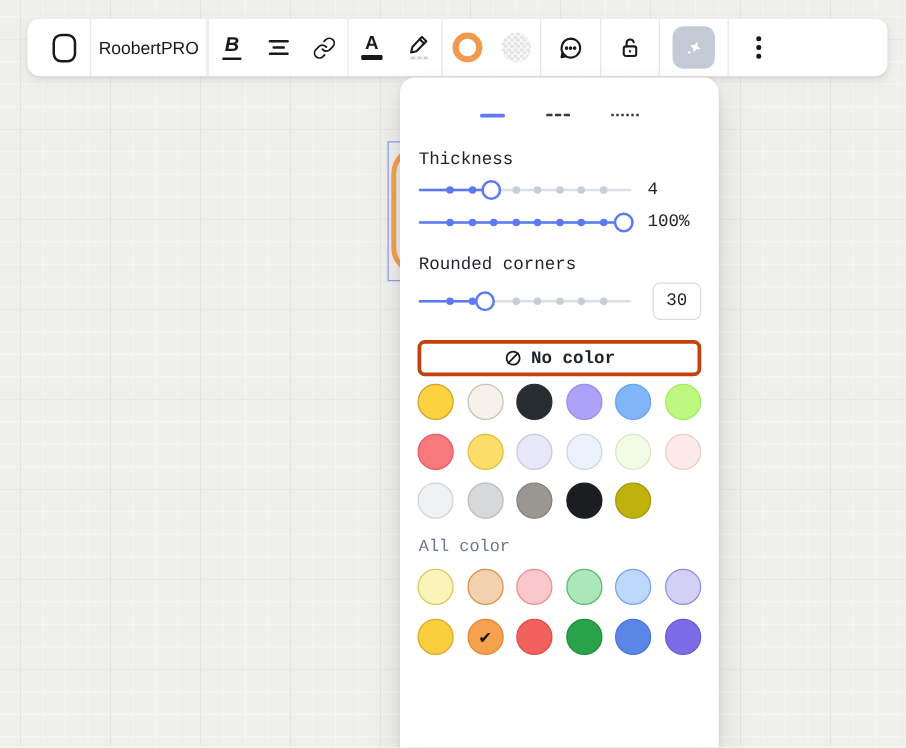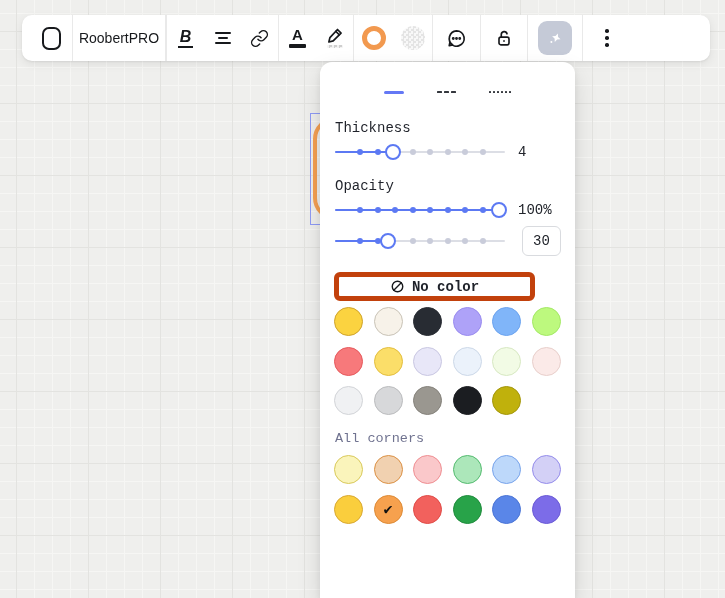--- a/index.html
+++ b/index.html
@@ -100,22 +100,22 @@
     margin-left:-3px; }
   .sl-dot.on { background:#5c79f3; } .sl-dot.off { background:#c9ccda; }
   .sl-handle { position:absolute; top:2px; width:16px; height:16px; border-radius:50%;
     background:#fff; border:2px solid #5c79f3; margin-left:-8px; }
   .slider-value { margin-left:13px; font-size:14px; color:#21242b; }
   .rc-row { height:30px; }
   .rc-input { margin-left:17px; width:39px; height:30px; border:1px solid #d9dbdf;
     border-radius:6px; font-size:14px; color:#21242b; text-align:center;
     font-family:inherit; background:#fff; }
 
-  .no-color { margin:16px 14px 0 14px; width:201px; height:29px; background:#fff;
-    border:5px solid #c2410c; border-radius:6px; display:flex; align-items:center;
+  .no-color { margin:16px 14px 0 14px; width:227px; height:29px; background:#fff;
+    border:3px solid #c2410c; border-radius:6px; display:flex; align-items:center;
     justify-content:center; gap:7px; cursor:pointer; font-family:inherit; }
   .no-color span { font-size:14px; font-weight:700; color:#1f222a; }
 
   .section-label { margin:16px 0 0 15px; font-size:13.5px; color:#707390; }
   .swatches { margin:6px 14px 0 14px; display:flex; flex-direction:column; gap:10.5px; }
   .swatches.all { margin-top:9px; }
   .sw-row { display:flex; gap:10.6px; }
   .sw { width:29px; height:29px; border-radius:50%; border:1px solid rgba(0,0,0,.15);
     cursor:pointer; position:relative; flex:none; }
   .sw .chk { position:absolute; inset:0; display:flex; align-items:center;
@@ -260,38 +260,38 @@
           <div class="sl-dot off" style="left:45.72857142857143%"></div>
           <div class="sl-dot off" style="left:56.07142857142857%"></div>
           <div class="sl-dot off" style="left:66.41428571428571%"></div>
           <div class="sl-dot off" style="left:76.75714285714287%"></div>
           <div class="sl-dot off" style="left:87.10000000000001%"></div>
           <div class="sl-handle" style="left:34%"></div>
         </div>
       <div class="slider-value">4</div>
     </div>
 
-    <div class="slider-label">Opacity</div>
     <div class="slider-row">
       <div class="slider">
           <div class="sl-track"></div>
           <div class="sl-fill" style="width:96.5%"></div>
           <div class="sl-dot on" style="left:14.7%"></div>
           <div class="sl-dot on" style="left:25.042857142857144%"></div>
           <div class="sl-dot on" style="left:35.385714285714286%"></div>
           <div class="sl-dot on" style="left:45.72857142857143%"></div>
           <div class="sl-dot on" style="left:56.07142857142857%"></div>
           <div class="sl-dot on" style="left:66.41428571428571%"></div>
           <div class="sl-dot on" style="left:76.75714285714287%"></div>
           <div class="sl-dot on" style="left:87.10000000000001%"></div>
           <div class="sl-handle" style="left:96.5%"></div>
         </div>
       <div class="slider-value">100%</div>
     </div>
 
+    <div class="slider-label">Rounded corners</div>
     <div class="slider-row rc-row">
       <div class="slider">
           <div class="sl-track"></div>
           <div class="sl-fill" style="width:31%"></div>
           <div class="sl-dot on" style="left:14.7%"></div>
           <div class="sl-dot on" style="left:25.042857142857144%"></div>
           <div class="sl-dot off" style="left:45.72857142857143%"></div>
           <div class="sl-dot off" style="left:56.07142857142857%"></div>
           <div class="sl-dot off" style="left:66.41428571428571%"></div>
           <div class="sl-dot off" style="left:76.75714285714287%"></div>
@@ -328,21 +328,21 @@
         </div>
         <div class="sw-row">
           <div class="sw" style="background: rgb(240, 241, 243); border-color: rgb(210, 212, 216);"></div>
           <div class="sw" style="background: rgb(215, 216, 218); border-color: rgb(187, 188, 190);"></div>
           <div class="sw" style="background: rgb(154, 151, 144); border-color: rgb(133, 130, 123);"></div>
           <div class="sw" style="background: rgb(27, 29, 33); border-color: rgb(27, 29, 33);"></div>
           <div class="sw" style="background: rgb(192, 177, 12); border-color: rgb(163, 150, 10);"></div>
         </div>
       </div>
 
-    <div class="section-label">All corners</div>
+    <div class="section-label">All color</div>
     <div class="swatches all">
         <div class="sw-row">
           <div class="sw" style="background: rgb(250, 244, 187); border-color: rgb(217, 201, 91);"></div>
           <div class="sw" style="background: rgb(241, 209, 176); border-color: rgb(219, 145, 69);"></div>
           <div class="sw" style="background: rgb(250, 200, 202); border-color: rgb(239, 142, 146);"></div>
           <div class="sw" style="background: rgb(172, 231, 186); border-color: rgb(85, 187, 112);"></div>
           <div class="sw" style="background: rgb(189, 216, 250); border-color: rgb(119, 163, 235);"></div>
           <div class="sw" style="background: rgb(211, 208, 246); border-color: rgb(148, 140, 235);"></div>
         </div>
         <div class="sw-row">

